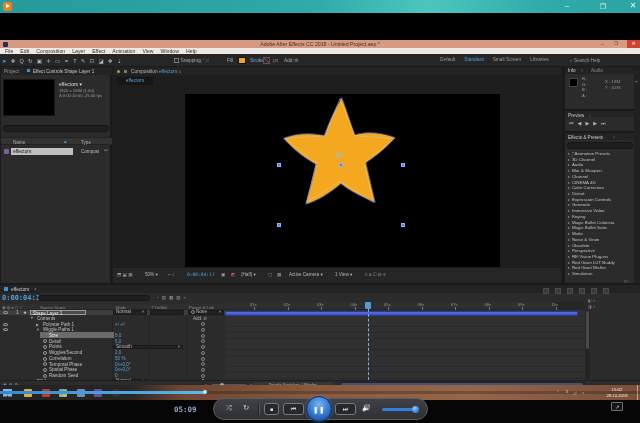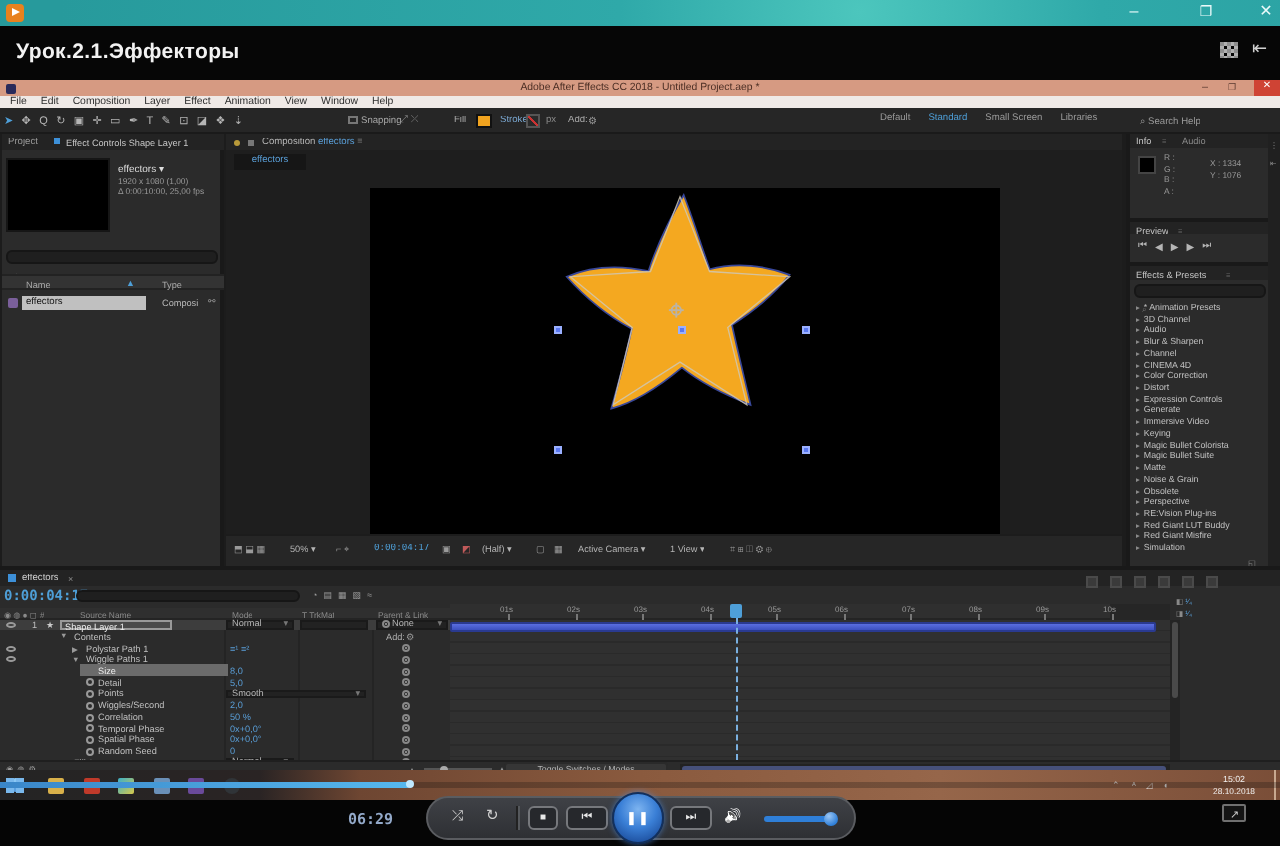--- a/index.html
+++ b/index.html
@@ -21,27 +21,20 @@
 
   <div class="abs" style="left:0;top:0;width:640px;height:13px;background:radial-gradient(circle at 430px 6px,#4cc6bd 0,#2fa9a9 120px,#279a9c 400px);">
     <div class="abs" style="left:3px;top:2px;width:9px;height:9px;background:#e8821e;border-radius:2px;">
       <div class="abs" style="left:3px;top:2px;width:0;height:0;border-left:4px solid #fff;border-top:2.5px solid transparent;border-bottom:2.5px solid transparent;"></div>
     </div>
     <div class="abs nosel" style="left:560px;top:0;width:14px;height:13px;color:#eafafa;font-size:8px;text-align:center;line-height:12px;">–</div>
     <div class="abs nosel" style="left:596px;top:0;width:14px;height:13px;color:#eafafa;font-size:7px;text-align:center;line-height:13px;">❐</div>
     <div class="abs nosel" style="left:626px;top:0;width:14px;height:13px;color:#eafafa;font-size:8px;text-align:center;line-height:12px;">✕</div>
   </div>
 
-  <div class="abs" style="left:0;top:13px;width:640px;height:27px;background:#060606;">
-    <div class="abs nosel" style="left:8px;top:7px;font-size:10.5px;font-weight:bold;color:#f2f2f2;letter-spacing:.2px;">Урок.2.1.Эффекторы</div>
-    <div class="abs" style="left:610px;top:8px;width:9px;height:8px;background:
-         repeating-linear-gradient(to right,#cfcfcf 0 2px,transparent 2px 3.5px),
-         repeating-linear-gradient(to bottom,#cfcfcf 0 2px,transparent 2px 3.5px);background-blend-mode:multiply;opacity:.85;"></div>
-    <div class="abs nosel" style="left:626px;top:6px;color:#cfcfcf;font-size:9px;">⇤</div>
-  </div>
 
   <div class="abs" style="left:0;top:40px;width:640px;height:360px;background:#1c1c1c;">
 
     <div class="abs" style="left:0;top:0;width:640px;height:7.5px;background:#d69a82;">
       <div class="abs" style="left:3px;top:1.5px;width:5px;height:5px;background:#2a2a5a;border-radius:1px;"></div>
       <div class="abs nosel" style="left:0;top:1px;width:640px;text-align:center;font-size:5.2px;color:#4b2e24;">Adobe After Effects CC 2018 - Untitled Project.aep *</div>
       <div class="abs nosel" style="left:601px;top:0.5px;font-size:5.5px;color:#5a3a30;">–</div>
       <div class="abs nosel" style="left:614px;top:1px;font-size:4.5px;color:#5a3a30;">❐</div>
       <div class="abs nosel" style="left:627px;top:0;width:13px;height:7.5px;background:#cf4334;color:#fff;font-size:5px;text-align:center;line-height:7px;">✕</div>
     </div>
@@ -454,21 +447,21 @@
       <div style="position: absolute; white-space: nowrap; left: 94px; top: 4px; width: 8px; height: 8px; border-radius: 1px; background: rgb(106, 74, 154);"></div>
       <div style="position: absolute; white-space: nowrap; left: 111.5px; top: 4px; width: 8px; height: 8px; border-radius: 50%; background: rgb(48, 52, 56);"></div>
     </div>
 
   <div class="abs" style="left:0;top:390.5px;width:640px;height:3px;background:rgba(10,10,10,0.25);">
     <div id="seek-fill" class="abs" style="left: 0px; top: 0px; height: 3px; background: linear-gradient(to right, rgb(58, 134, 200), rgb(86, 184, 238)); border-radius: 0px 2px 2px 0px; width: 205px;"></div>
     <div id="seek-tip" class="abs" style="top: -0.5px; width: 4px; height: 4px; background: rgb(191, 233, 255); border-radius: 50%; left: 203px;"></div>
   </div>
 
   <div class="abs" style="left:0;top:400px;width:640px;height:23px;background:#050505;">
-    <div class="abs nosel" style="left:174px;top:5px;font-size:7.5px;font-weight:bold;color:#93a9c9;font-family:'DejaVu Sans Mono',monospace;">06:29</div>
+    <div class="abs nosel" style="left:174px;top:5px;font-size:7.5px;font-weight:bold;color:#93a9c9;font-family:'DejaVu Sans Mono',monospace;">05:09</div>
     <div class="abs" style="left:213px;top:-2.5px;width:215px;height:22px;background:linear-gradient(#3f4146,#2e3034);border:1px solid #5a5c60;border-radius:11px;">
       <span class="abs nosel" style="left:12px;top:5px;font-size:7px;color:#cfcfcf;">⤮</span>
       <span class="abs nosel" style="left:29px;top:4.5px;font-size:7.5px;color:#cfcfcf;">↻</span>
       <span class="abs" style="left:44px;top:4px;width:1px;height:12px;background:#222;box-shadow:1px 0 0 #55585c;"></span>
       <span class="abs nosel" style="left:50px;top:4px;width:15px;height:12px;border:1px solid #76787c;border-radius:3px;background:#26282c;color:#e8e8e8;font-size:5px;text-align:center;line-height:11px;">■</span>
       <span class="abs nosel" style="left:69px;top:4px;width:21px;height:12px;border:1px solid #76787c;border-radius:3px;background:#26282c;color:#e8e8e8;font-size:6px;text-align:center;line-height:11px;">⏮</span>
       <span class="abs nosel" style="left:92px;top:-3px;width:26px;height:26px;border-radius:50%;background:radial-gradient(circle at 50% 32%,#7db4f0,#3a7fd6 45%,#1d4f9e 85%);border:1px solid #12305e;color:#fff;font-size:6.5px;text-align:center;line-height:26px;letter-spacing:0.5px;box-shadow:0 0 3px rgba(80,140,220,.7);">❚❚</span>
       <span class="abs nosel" style="left:121px;top:4px;width:21px;height:12px;border:1px solid #76787c;border-radius:3px;background:#26282c;color:#e8e8e8;font-size:6px;text-align:center;line-height:11px;">⏭</span>
       <span class="abs nosel" style="left:148px;top:5px;font-size:7px;filter:grayscale(1) brightness(1.6);">🔊</span>
       <div class="abs" style="left:168px;top:9.5px;width:36px;height:2.5px;background:#2f7fd8;border-radius:2px;">

